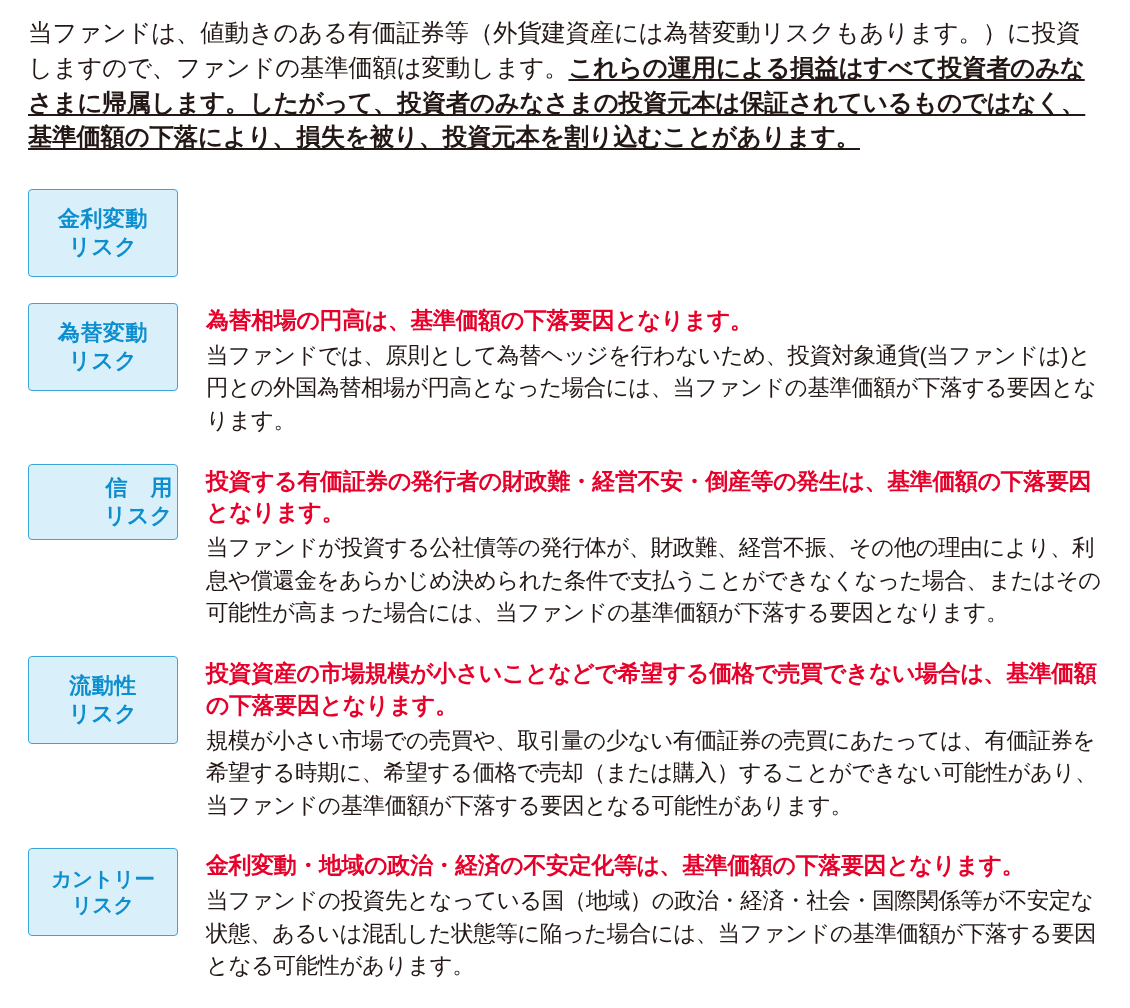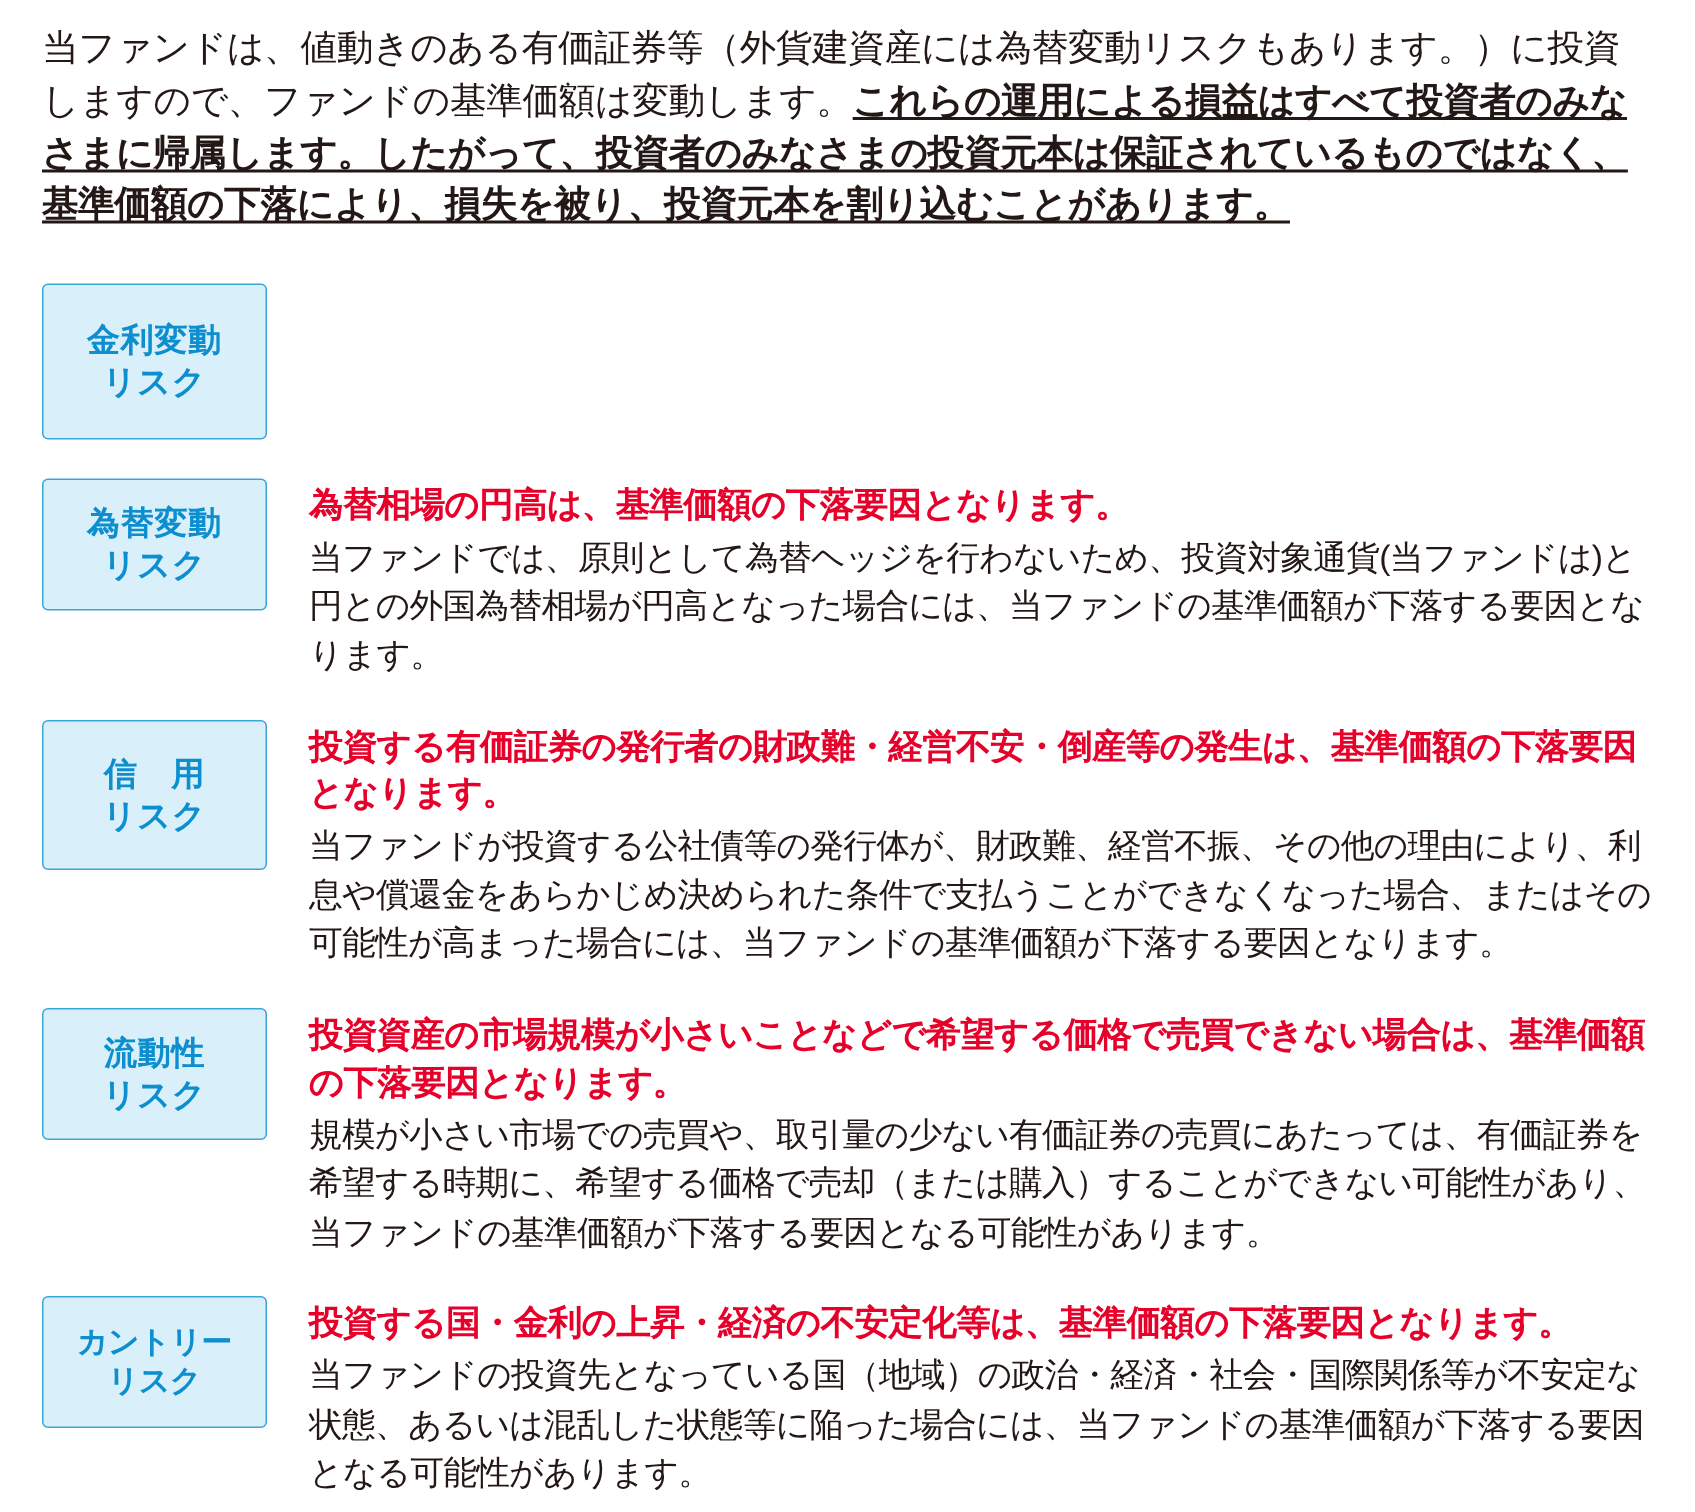--- a/index.html
+++ b/index.html
@@ -91,23 +91,23 @@
     margin-bottom: 3px;
   }
   .risk-text {
     color: #231815;
     font-size: 22.5px;
     line-height: 1.45;
     letter-spacing: -0.5px;
   }
 
   
-  .row-1 .risk-badge { height: 104px; }
+  .row-1 .risk-badge { height: 88px; }
   .row-2 .risk-badge { height: 88px; }
-  .row-3 .risk-badge { height: 100px; }
+  .row-3 .risk-badge { height: 76px; align-items: flex-end; }
   .row-4 .risk-badge { height: 88px; }
   .row-5 .risk-badge { height: 88px; }
 </style>
 </head>
 <body>
 
 <div class="page">
 
   <div class="intro">
     <span class="plain">当ファンドは、値動きのある有価証券等（外貨建資産には為替変動リスクもあります。）に投資しますので、ファンドの基準価額は変動します。</span><span class="strong">これらの運用による損益はすべて投資者のみなさまに帰属します。したがって、投資者のみなさまの投資元本は保証されているものではなく、基準価額の下落により、損失を被り、投資元本を割り込むことがあります。</span>
@@ -154,20 +154,20 @@
         <div class="risk-text">規模が小さい市場での売買や、取引量の少ない有価証券の売買にあたっては、有価証券を希望する時期に、希望する価格で売却（または購入）することができない可能性があり、当ファンドの基準価額が下落する要因となる可能性があります。</div>
       </div>
     </div>
 
     <div class="risk-row row-5">
       <div class="risk-badge small">
         <span class="l1">カントリー</span>
         <span class="l2">リスク</span>
       </div>
       <div class="risk-body">
-        <div class="risk-head">投資する国・金利の上昇・経済の不安定化等は、基準価額の下落要因となります。</div>
+        <div class="risk-head">金利変動・地域の政治・経済の不安定化等は、基準価額の下落要因となります。</div>
         <div class="risk-text">当ファンドの投資先となっている国（地域）の政治・経済・社会・国際関係等が不安定な状態、あるいは混乱した状態等に陥った場合には、当ファンドの基準価額が下落する要因となる可能性があります。</div>
       </div>
     </div>
 
   </div>
 
 </div>
 
 </body></html>

